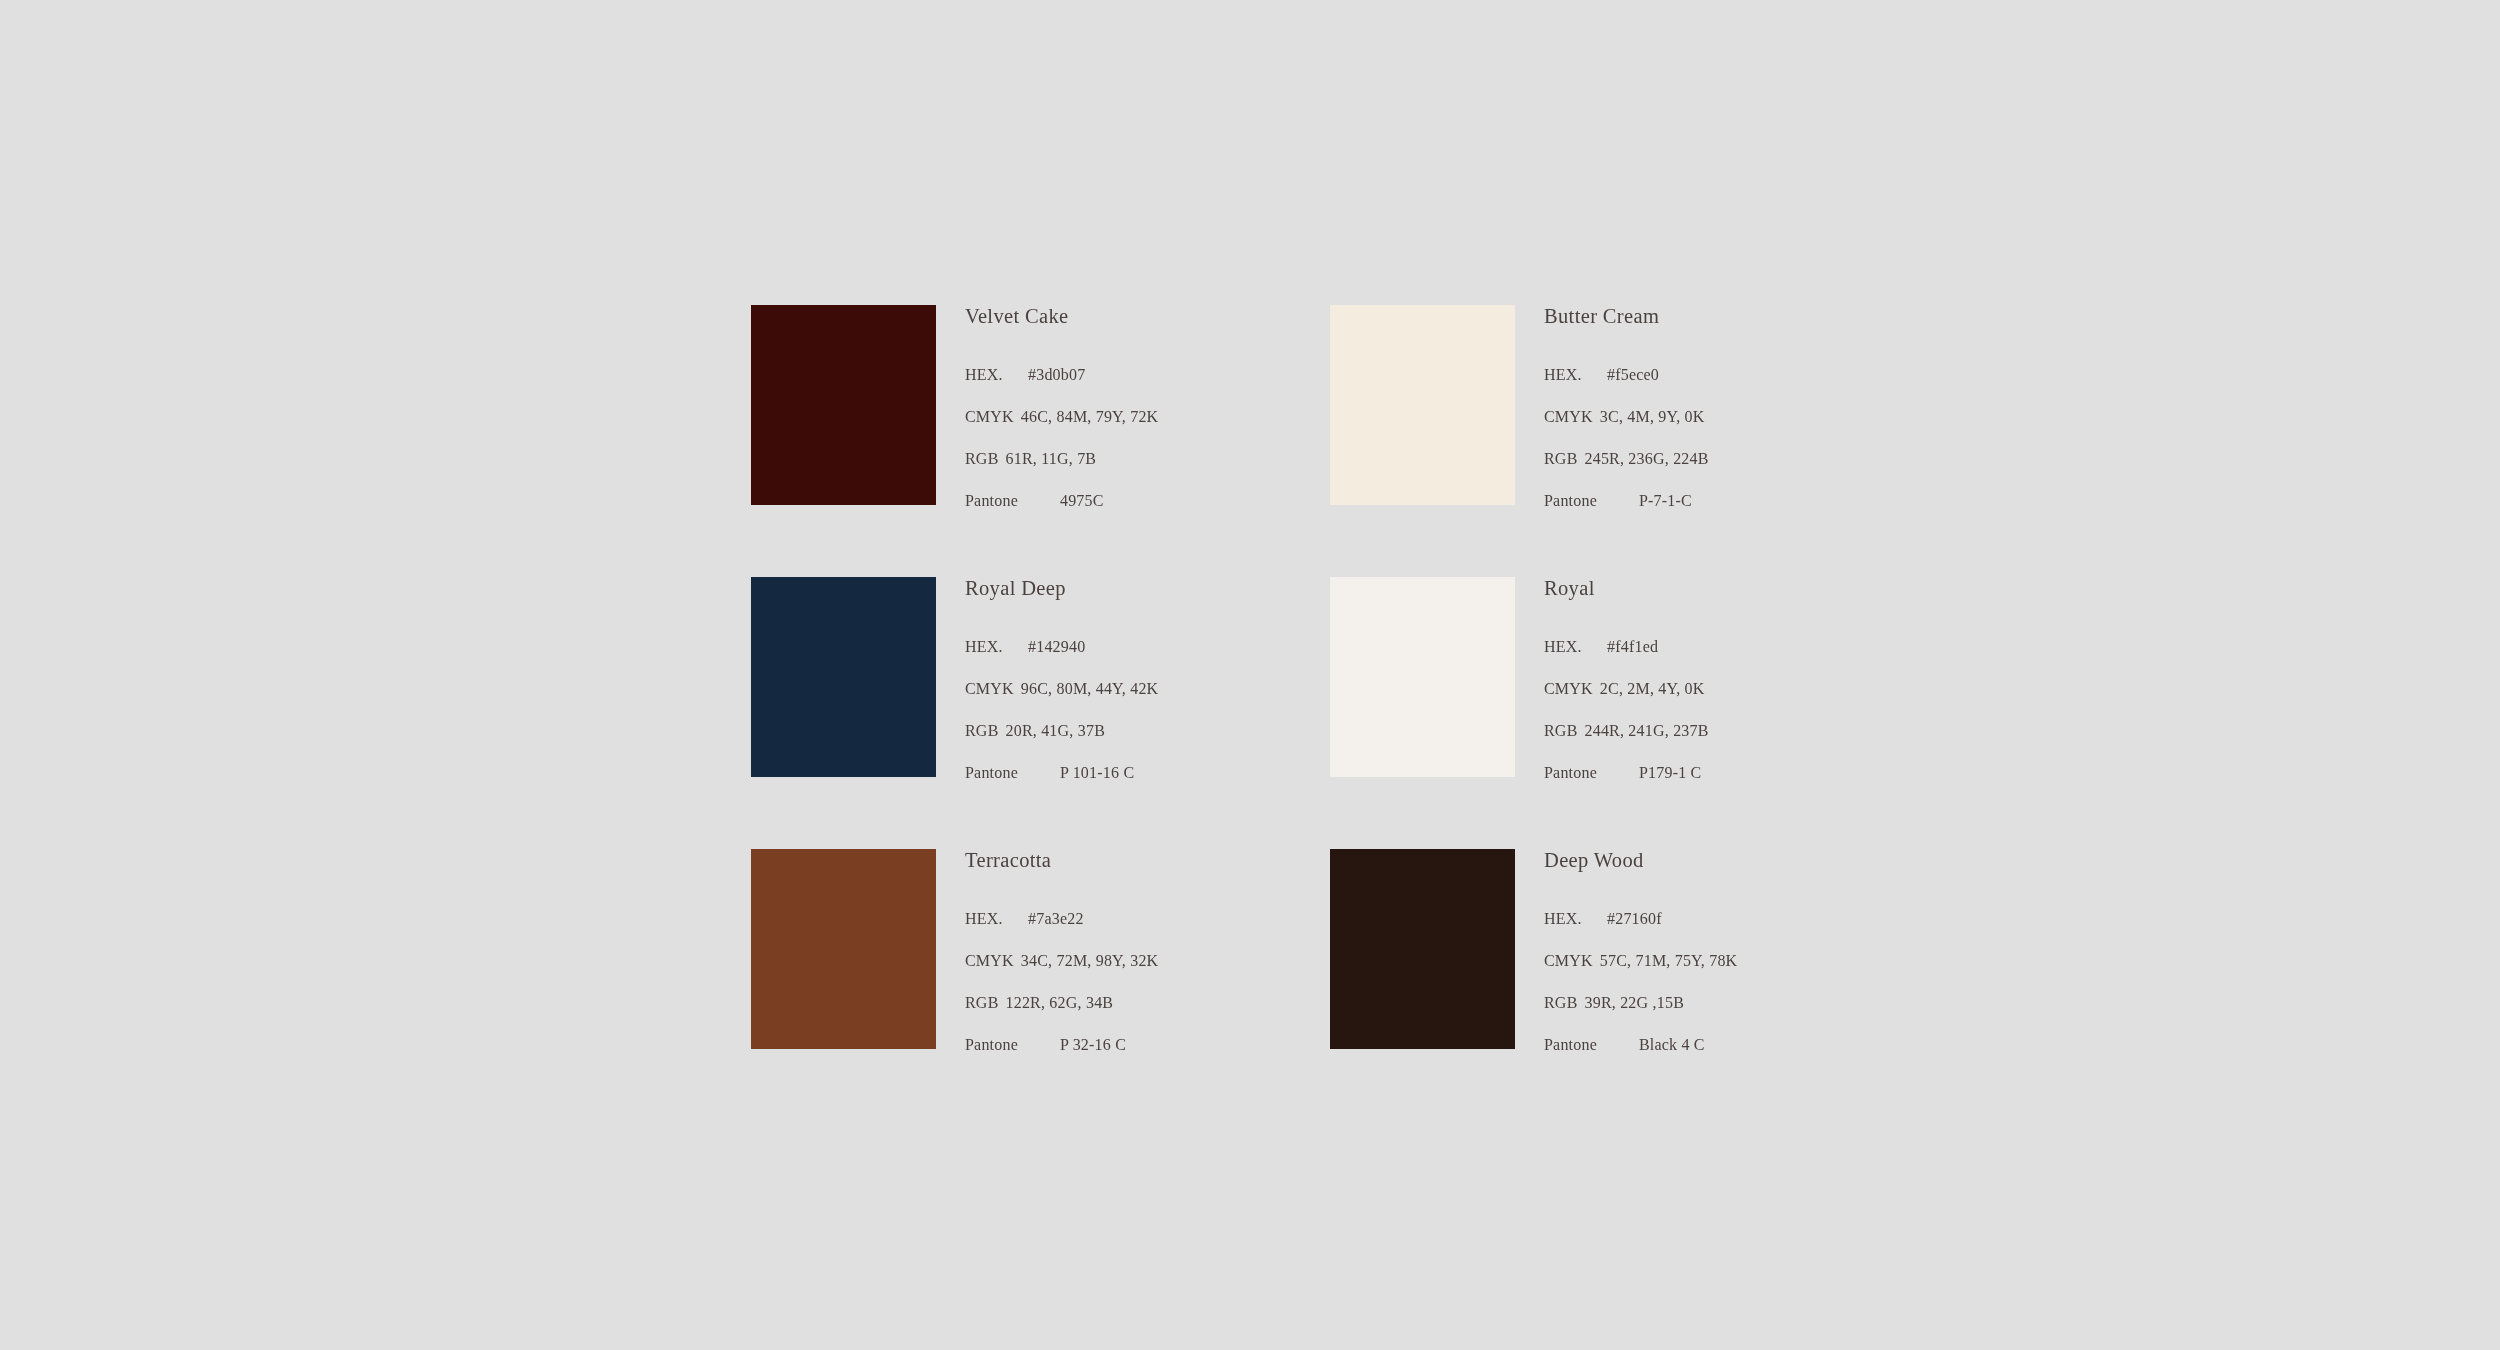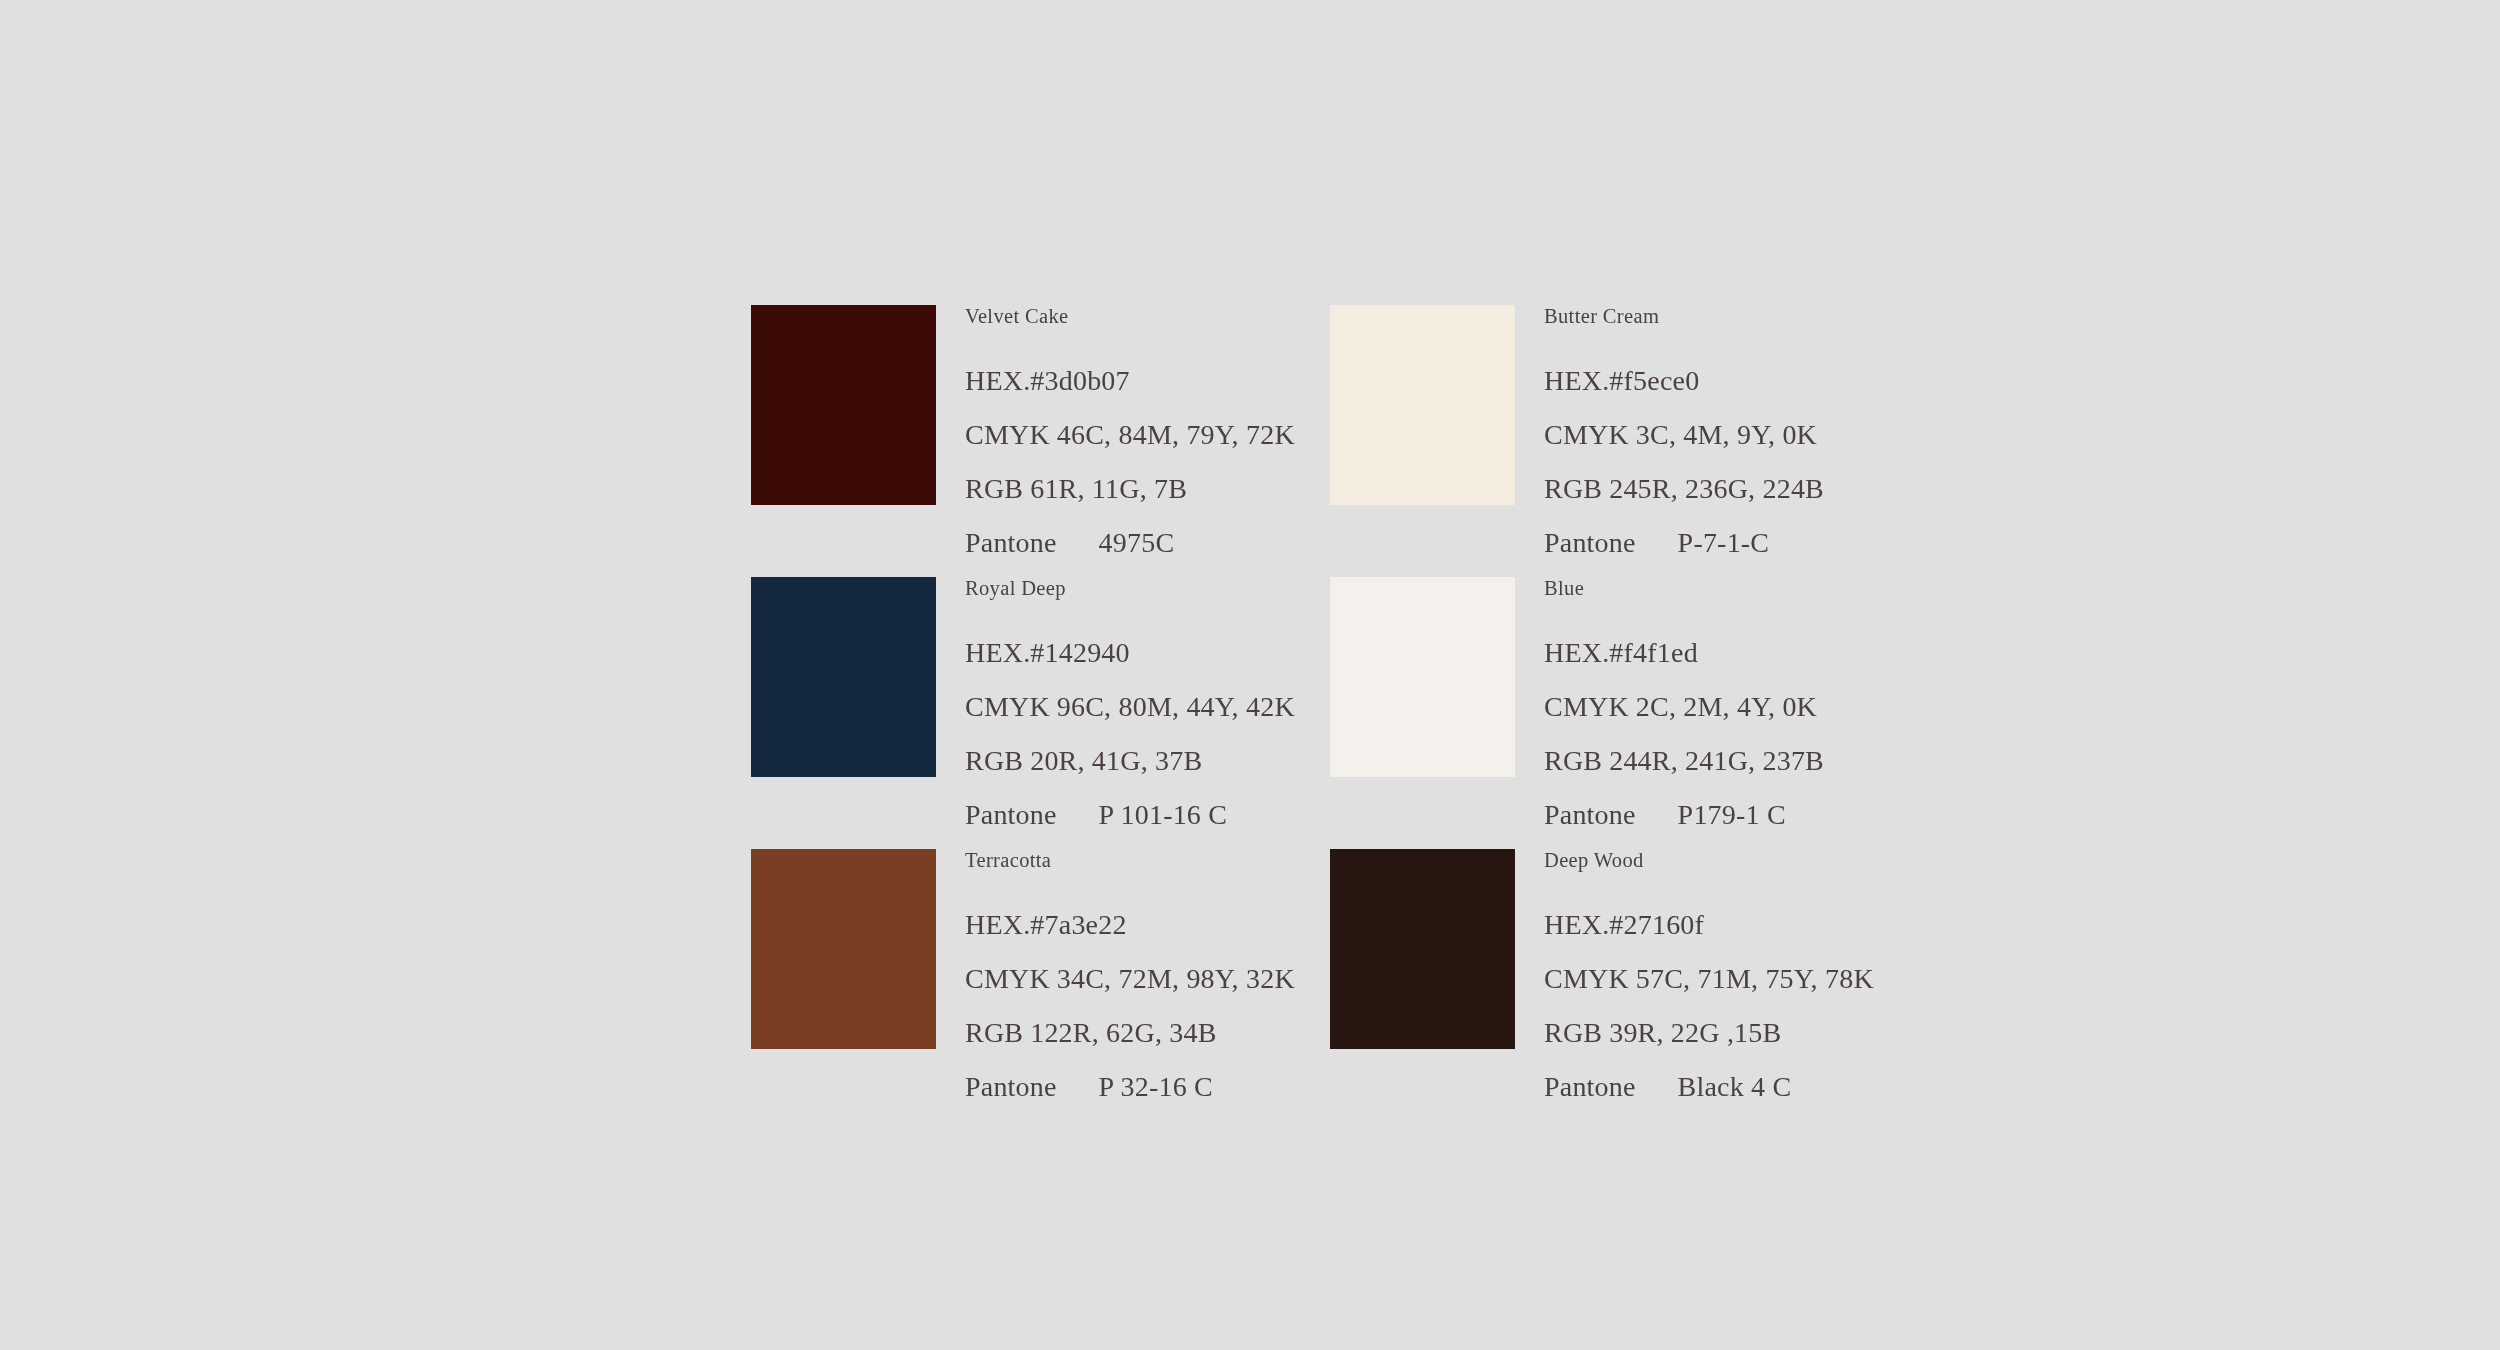--- a/index.html
+++ b/index.html
@@ -60,21 +60,21 @@
   .swatch-name {
     font-size: 20.5px;
     line-height: 1;
     letter-spacing: 0.35px;
     color: #4b4240;
     margin-bottom: 40px;
     white-space: nowrap;
   }
 
   .spec-line {
-    font-size: 28px;
+    font-size: 16px;
     line-height: 1;
     letter-spacing: 0.2px;
     color: #4b4240;
     margin-bottom: 26px;
     white-space: nowrap;
     display: flex;
     flex-direction: row;
   }
 
   .spec-line:last-child {
@@ -167,21 +167,21 @@
         <div class="spec-line inline-line">
           <span class="spec-label">Pantone</span>
           <span class="spec-value">P 101-16 C</span>
         </div>
       </div>
     </div>
 
     <div class="swatch-card">
       <div class="swatch-chip" style="background:#f4f1ed;"></div>
       <div class="swatch-info" style="color: rgb(75, 66, 64);">
-        <div class="swatch-name">Blue</div>
+        <div class="swatch-name">Royal</div>
         <div class="spec-line">
           <span class="spec-label">HEX.</span>
           <span class="spec-value">#f4f1ed</span>
         </div>
         <div class="spec-line inline-line">
           <span class="spec-label">CMYK</span>
           <span class="spec-value">2C, 2M, 4Y, 0K</span>
         </div>
         <div class="spec-line inline-line">
           <span class="spec-label">RGB</span>

